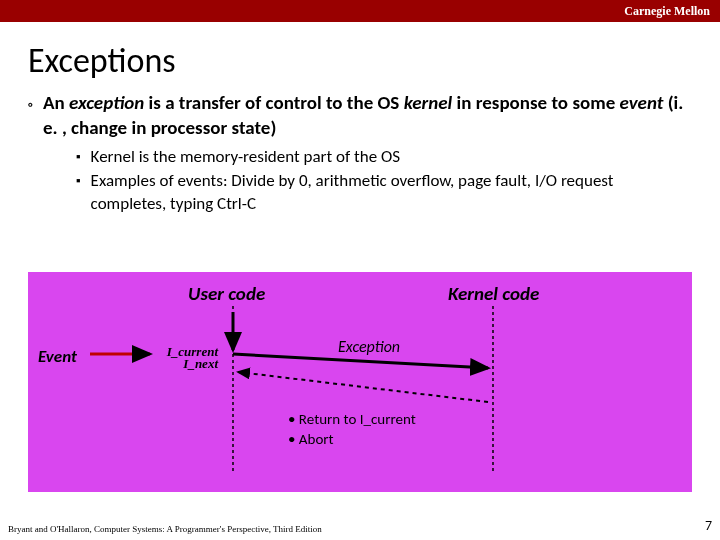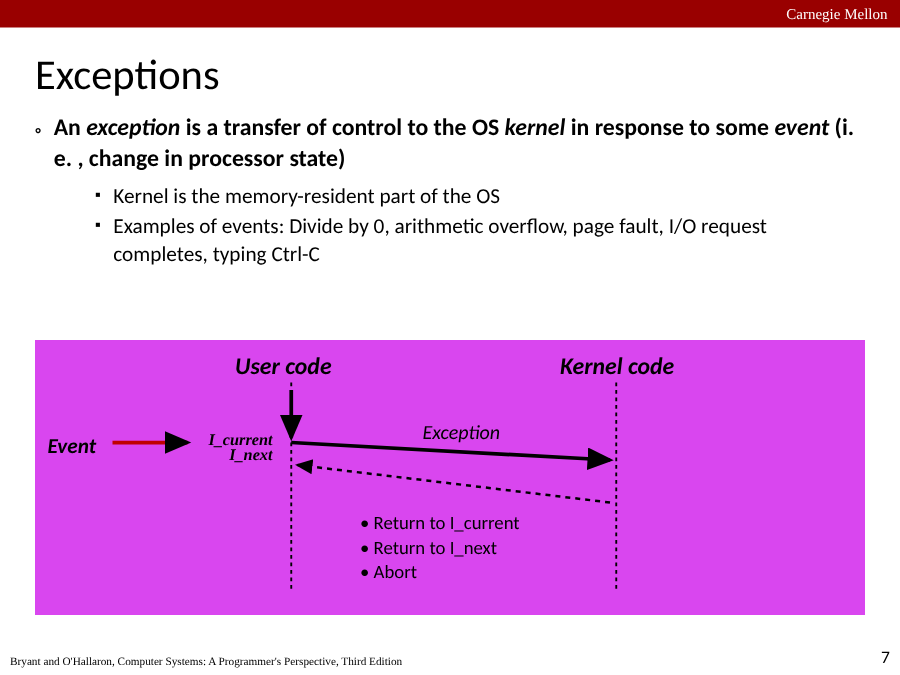--- a/index.html
+++ b/index.html
@@ -1,19 +1,19 @@
 <!DOCTYPE html>
 <html><head>
 <meta charset="utf-8">
 <style>
   * { margin: 0; padding: 0; box-sizing: border-box; }
   html, body { width: 720px; height: 540px; font-family: Calibri, Arial, sans-serif; background: #fff; color: #000; }
   .slide { width: 720px; height: 540px; position: relative; }
   .header-bar { background: #990000; height: 22px; width: 100%; display: flex; justify-content: flex-end; align-items: center; padding-right: 10px; }
-  .header-text { color: #fff; font-weight: normal; font-size: 12px; font-family: Georgia, 'Times New Roman', serif; }
+  .header-text { color: #fff; font-weight: bold; font-size: 12px; font-family: Georgia, 'Times New Roman', serif; }
   .title { font-size: 34px; font-weight: normal; padding: 18px 0 10px 28px; }
   .content { padding: 0 28px 0 28px; }
   .bullet-main { display: flex; align-items: flex-start; font-size: 19px; font-weight: bold; line-height: 1.3; margin-bottom: 6px; }
   .bullet-main .sym { font-size: 14px; margin-right: 10px; margin-top: 5px; flex-shrink: 0; }
   .bullet-main .txt { flex: 1; }
   .em { font-style: italic; }
   .sub-list { padding-left: 48px; padding-right: 20px; }
   .bullet-sub { display: flex; align-items: flex-start; font-size: 17px; line-height: 1.3; margin-bottom: 2px; }
   .bullet-sub .sym { font-size: 13px; margin-right: 10px; margin-top: 3px; flex-shrink: 0; }
   .bullet-sub .txt { flex: 1; }
@@ -83,21 +83,20 @@
       <line x1="460" y1="130" x2="210" y2="100" stroke="#000" stroke-width="2" stroke-dasharray="4,4" marker-end="url(#arr)"></line>
     </svg>
     <div class="diag-heading user-code-h">User code</div>
     <div class="diag-heading kernel-code-h">Kernel code</div>
     <div class="event-lbl">Event</div>
     <div class="instr-lbl i-current">I_current</div>
     <div class="instr-lbl i-next">I_next</div>
     <div class="exc-lbl">Exception</div>
     <div class="ret-list">
       <div>• Return to I_current</div>
-      <div>• Return to I_next</div>
       <div>• Abort</div>
     </div>
   </div>
 
   <div class="footer">
     <span class="footer-left">Bryant and O'Hallaron, Computer Systems: A Programmer's Perspective, Third Edition</span>
     <span class="footer-right">7</span>
   </div>
 
 </div>

